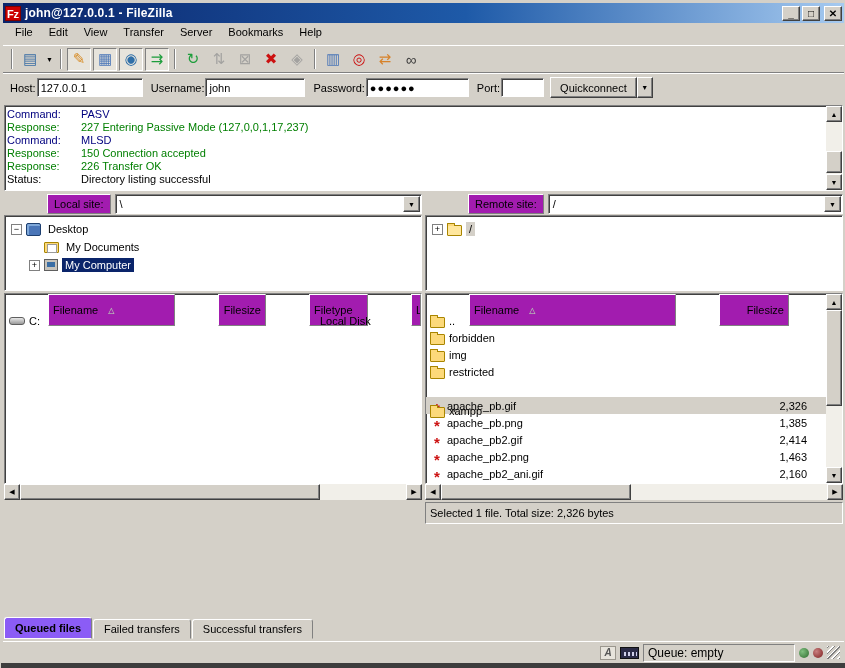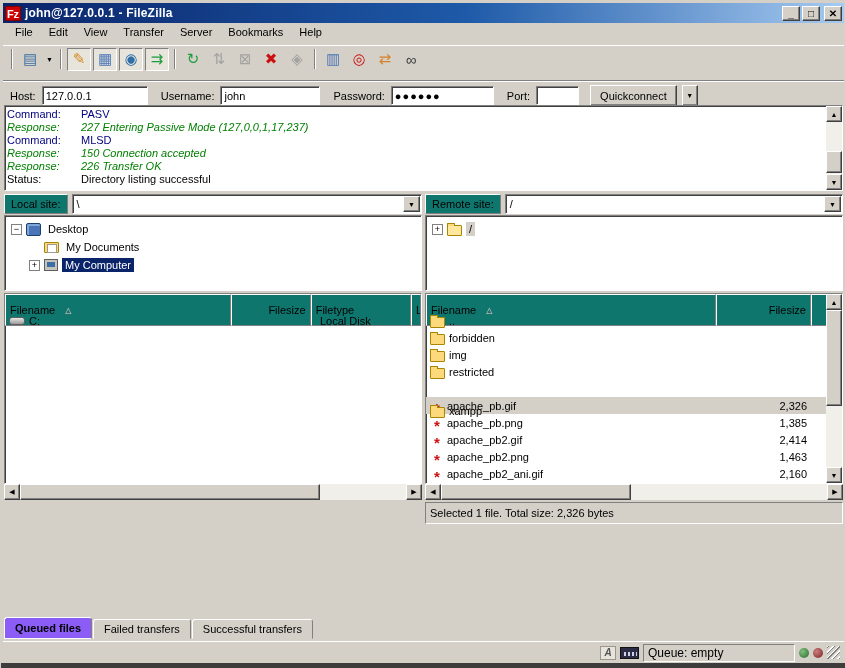--- a/index.html
+++ b/index.html
@@ -2,21 +2,21 @@
 <html><head>
 <meta charset="utf-8">
 <style>
   * { box-sizing: border-box; margin: 0; padding: 0; }
   body { font-family: "Liberation Sans", sans-serif; font-size: 11px; color:#000; background:#808080; }
   .window { position: relative; width: 845px; height: 668px; background: #D4D0C8;
             border-top:1px solid #D4D0C8; border-left:1px solid #D4D0C8;
             overflow: hidden; }
 
   
-  .raised { border:1px solid; border-color:#FFFFFF #808080 #808080 #FFFFFF; background:#0f766e; }
+  .raised { border:1px solid; border-color:#FFFFFF #808080 #808080 #FFFFFF; background:#a21caf;margin-left:43px; }
   .btn3d  { border:1px solid; border-color:#FFFFFF #404040 #404040 #FFFFFF; background:#D4D0C8;
             box-shadow: inset -1px -1px 0 #808080; }
 
   
   .titlebar { position:absolute; left:2px; top:2px; width:841px; height:20px;
               background: linear-gradient(to right,#0A246A,#1E5AA8 55%,#A6CAF0);
               display:flex; align-items:center; padding:0 2px; }
   .fz-logo { width:16px; height:15px; background:#CC0000; color:#fff; font-weight:bold;
              font-size:11px; text-align:center; line-height:15px; margin-right:4px;
              border:1px solid #7f0000; }
@@ -39,39 +39,39 @@
             font-size:15px; margin:0 1px; border:1px solid transparent; }
   .tb-btn.toggled { border-color:#808080 #fff #fff #808080; background:#E7E4DC; }
   .tb-btn.disabled { color:#9b978e !important; filter:grayscale(1); opacity:.8; }
   .tb-drop { width:13px; height:23px; display:flex; align-items:center; justify-content:center; font-size:7px; }
   .c-server { color:#3A6EA5; } .c-pencil { color:#D78A22; } .c-panels { color:#4A76B8; }
   .c-globe { color:#2F6FA8; } .c-green { color:#1E9E3C; }
   .c-red { color:#CC1111; } .c-filter{ color:#4A76B8; } .c-dark { color:#3a3a3a; }
   .c-orange { color:#D7822A; }
 
   
-  .quickbar { position:absolute; left:2px; top:79px; width:841px; height:30px;
-              display:flex; align-items:center; gap:5px; padding-left:7px; border-top:1px solid #808080;
+  .quickbar { position:absolute; left:2px; top:71px; width:841px; height:30px;
+              display:flex; align-items:center; padding-left:7px; border-top:1px solid #808080;
               box-shadow: inset 0 1px 0 #fff; }
   .q-label { margin-right:1px; }
   .q-input { height:19px; background:#fff; border:1px solid; border-color:#808080 #fff #fff #808080;
              box-shadow: inset 1px 1px 0 #404040; font-family:"Liberation Sans",sans-serif;
              font-size:11px; padding:0 3px; }
   .q-host { width:106px; margin-right:8px; } .q-user { width:100px; margin-right:8px; }
   .q-pass { width:103px; margin-right:8px; letter-spacing:1px; } .q-port { width:43px; margin-right:6px; }
   .q-btn { height:21px; padding:0 9px; font-size:11px; display:flex; align-items:center; }
   .q-btn-drop { width:16px; height:21px; display:flex; align-items:center; justify-content:center; font-size:7px; }
 
   
   .log { position:absolute; left:3px; top:104px; width:839px; height:86px; background:#fff;
          border:1px solid; border-color:#808080 #fff #fff #808080; box-shadow: inset 1px 1px 0 #404040;
          padding:2px 0 0 2px; overflow:hidden; }
   .log-line { display:flex; height:13px; line-height:13px; }
   .log-label { width:74px; flex:none; }
-  .lt-command { color:#00007F; } .lt-response { color:#007F00;font-style:italic; } .lt-status { color:#000; }
+  .lt-command { color:#00007F; } .lt-response { color:#007F00; } .lt-status { color:#000; }
 
   
   .vscroll { position:absolute; width:16px; background:#F1EFE9; }
   .hscroll { position:absolute; height:16px; background:#F1EFE9; }
   .sb-btn { position:absolute; width:16px; height:16px; display:flex; align-items:center;
             justify-content:center; font-size:7px; color:#000; }
   .sb-thumb { position:absolute; }
 
   
   .pane { position:absolute; top:192px; width:418px; height:333px; }

